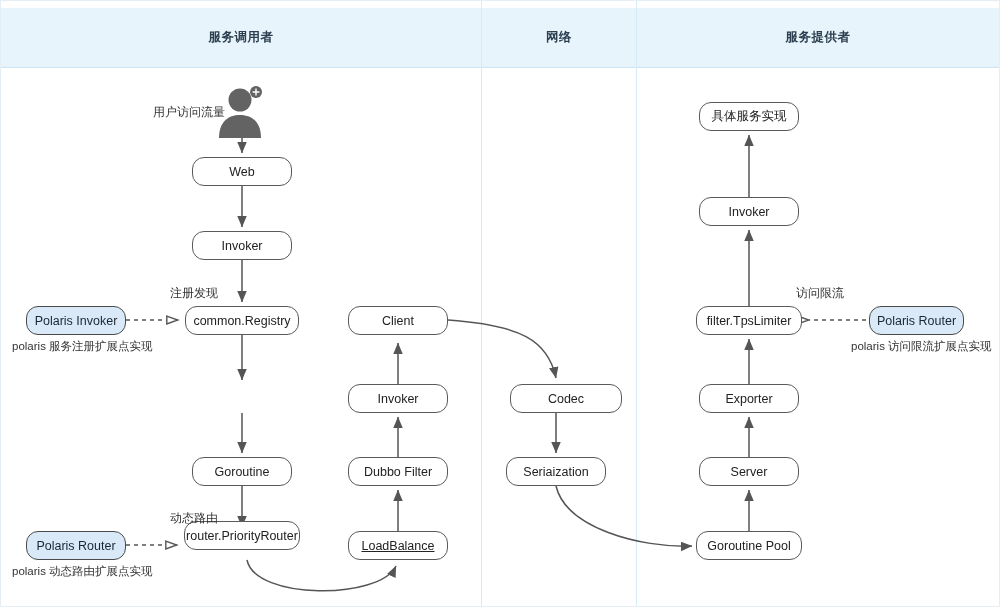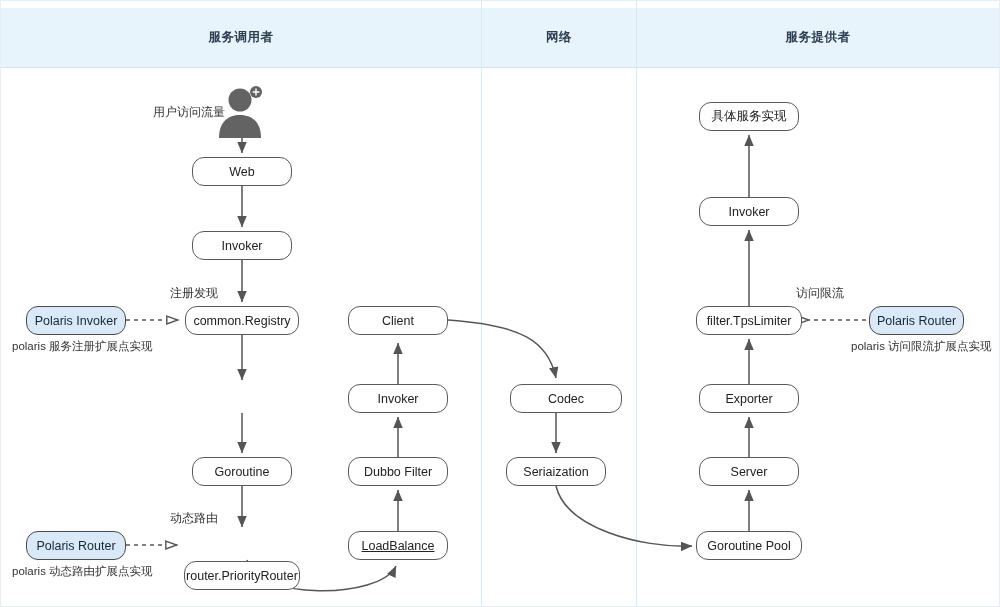--- a/index.html
+++ b/index.html
@@ -100,21 +100,21 @@
     </div>
   <div class="node" style="left:192px;top:231px;width:100px;height:29px;">
     <span>Invoker</span>
     </div>
   <div class="node" style="left:185px;top:306px;width:114px;height:29px;">
     <span>common.Registry</span>
     </div>
   <div class="node" style="left:192px;top:457px;width:100px;height:29px;">
     <span>Goroutine</span>
     </div>
-  <div class="node" style="left:184px;top:561px;width:116px;height:29px;">
+  <div class="node" style="left:184px;top:521px;width:116px;height:29px;">
     <span>router.PriorityRouter</span>
     </div>
 
   <div class="node" style="left:348px;top:306px;width:100px;height:29px;">
     <span>Client</span>
     </div>
   <div class="node" style="left:348px;top:384px;width:100px;height:29px;">
     <span>Invoker</span>
     </div>
   <div class="node" style="left:348px;top:457px;width:100px;height:29px;">

